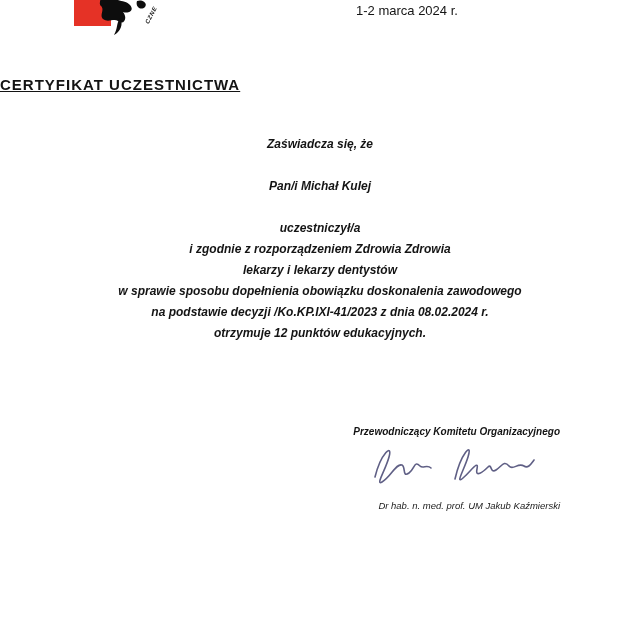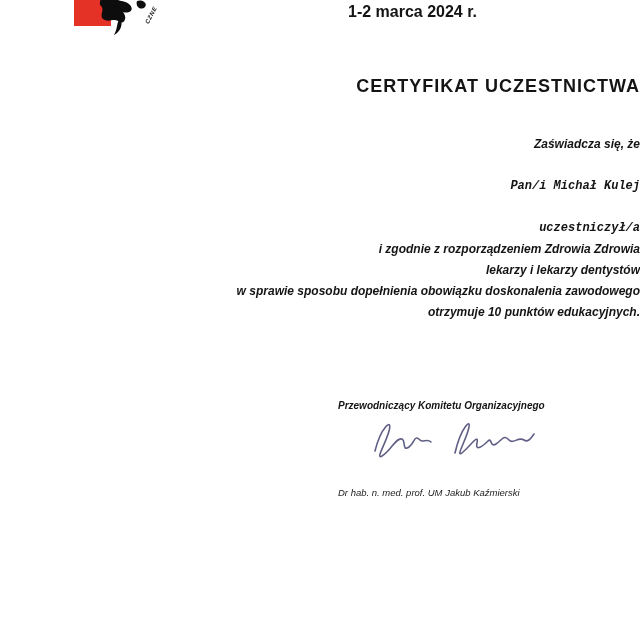--- a/index.html
+++ b/index.html
@@ -9,35 +9,35 @@
     font-family:"Liberation Sans",sans-serif;color:#141414;
   }
   
   .logo{position:absolute;left:74px;top:0;width:110px;height:40px;}
   .logo-red{position:absolute;left:0;top:-11px;width:37px;height:37px;background:var(--brand-red,#e53226);}
   .logo-shape{position:absolute;left:16px;top:-4px;}
   .logo-rot{
     position:absolute;left:70px;top:22px;font-size:6px;font-style:italic;font-weight:bold;
     letter-spacing:.6px;transform:rotate(-62deg);transform-origin:left top;color:#1a1a1a;
   }
-  .date{position:absolute;left:348px;top:3px;font-size:16px;font-weight:bold;}
+  .date{position:absolute;left:356px;top:3px;font-size:13px;font-weight:normal;}
   .title{
-    position:absolute;top:76px;left:0;right:0;text-align:right;
-    font-size:18px;font-weight:bold;letter-spacing:1px;
+    position:absolute;top:76px;left:0;right:0;text-align:left;
+    font-size:15px;font-weight:bold;letter-spacing:1px;text-decoration:underline;
   }
   .body-text{
     position:absolute;top:134px;left:0;right:0;text-align:center;
     font-style:italic;font-weight:bold;font-size:12px;
   }
-  .body-text .line{height:21px;line-height:21px;text-align:right;}
-  .body-text .spaced{margin-top:21px;font-family:Liberation Mono, monospace;}
-  .sig{position:absolute;left:338px;top:400px;width:222px;text-align:left;}
+  .body-text .line{height:21px;line-height:21px;}
+  .body-text .spaced{margin-top:21px;}
+  .sig{position:absolute;left:338px;top:426px;width:222px;text-align:right;}
   .sig-role{font-size:10px;font-style:italic;font-weight:bold;}
   .sig-svg{display:block;margin:2px auto 0;}
-  .sig-name{font-size:9.5px;font-style:italic;color:#222;margin-top:16px;}
+  .sig-name{font-size:9.5px;font-style:italic;color:#222;margin-top:3px;}
 </style>
 </head>
 <body>
 
 <div class="page">
 
   <div class="logo">
     <div class="logo-red"></div>
     <svg class="logo-shape" width="70" height="40" viewBox="0 0 70 40">
       <path fill="#0d0d0d" d="M22 0 C26 6 36 4 40 9 C45 15 38 18 33 16 C38 22 34 30 28 25 C24 22 18 27 13 23 C9 19 15 14 11 10 C8 7 12 3 10 0 Z"></path>
@@ -51,21 +51,22 @@
 
   <div class="title">CERTYFIKAT UCZESTNICTWA</div>
 
   <div class="body-text">
     <div class="line">Zaświadcza się, że</div>
     <div class="line spaced">Pan/i Michał Kulej</div>
     <div class="line spaced">uczestniczył/a</div>
     <div class="line">i zgodnie z rozporządzeniem Zdrowia Zdrowia</div>
     <div class="line">lekarzy i lekarzy dentystów</div>
     <div class="line">w sprawie sposobu dopełnienia obowiązku doskonalenia zawodowego</div>
-    <div class="line">otrzymuje 10 punktów edukacyjnych.</div>
+    <div class="line">na podstawie decyzji /Ko.KP.IXI-41/2023 z dnia 08.02.2024 r.</div>
+    <div class="line">otrzymuje 12 punktów edukacyjnych.</div>
   </div>
 
   <div class="sig">
     <div class="sig-role">Przewodniczący Komitetu Organizacyjnego</div>
     <svg class="sig-svg" width="180" height="58" viewBox="0 0 180 58">
       <g fill="none" style="stroke:var(--ink,#4e4e78)" stroke-width="1.6" stroke-linecap="round" opacity="0.9">
         <path d="M16 38 C22 14 34 4 30 18 C27 30 16 47 23 43 C32 38 37 24 43 26 C47 28 43 39 50 34 C56 30 55 21 61 27 C64 30 68 25 72 29"></path>
         <path d="M96 40 C102 14 114 2 109 18 C105 31 96 46 104 39 C112 32 120 20 118 30 C116 39 124 33 129 28 C133 24 131 35 137 31 C143 27 145 21 150 27 C154 32 159 23 165 27 C169 30 172 25 175 21"></path>
       </g>
     </svg>

